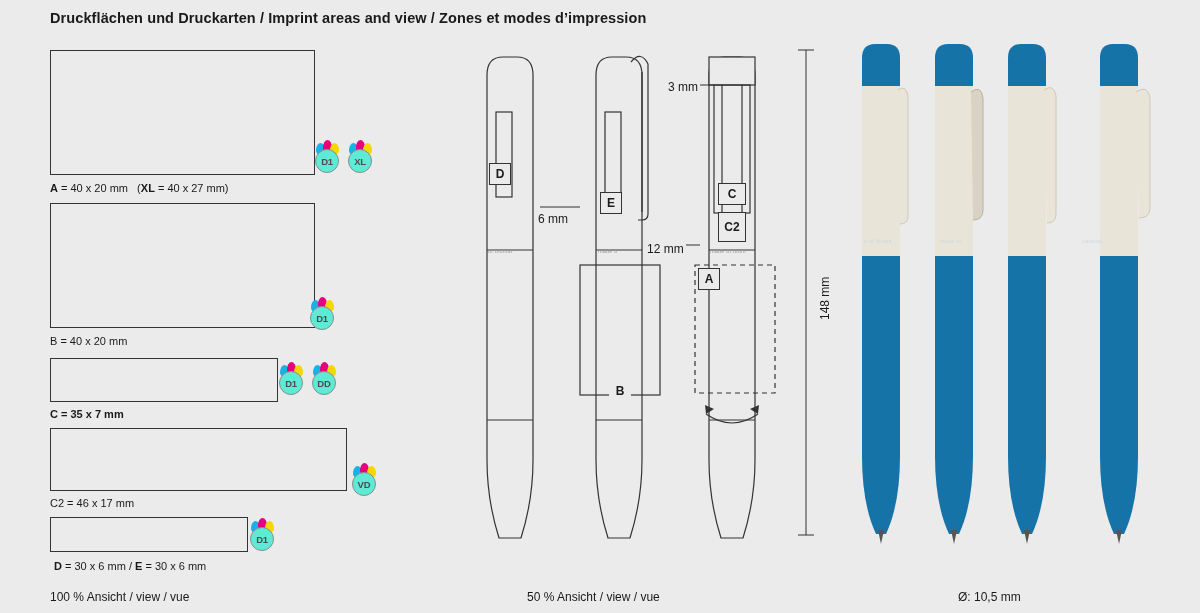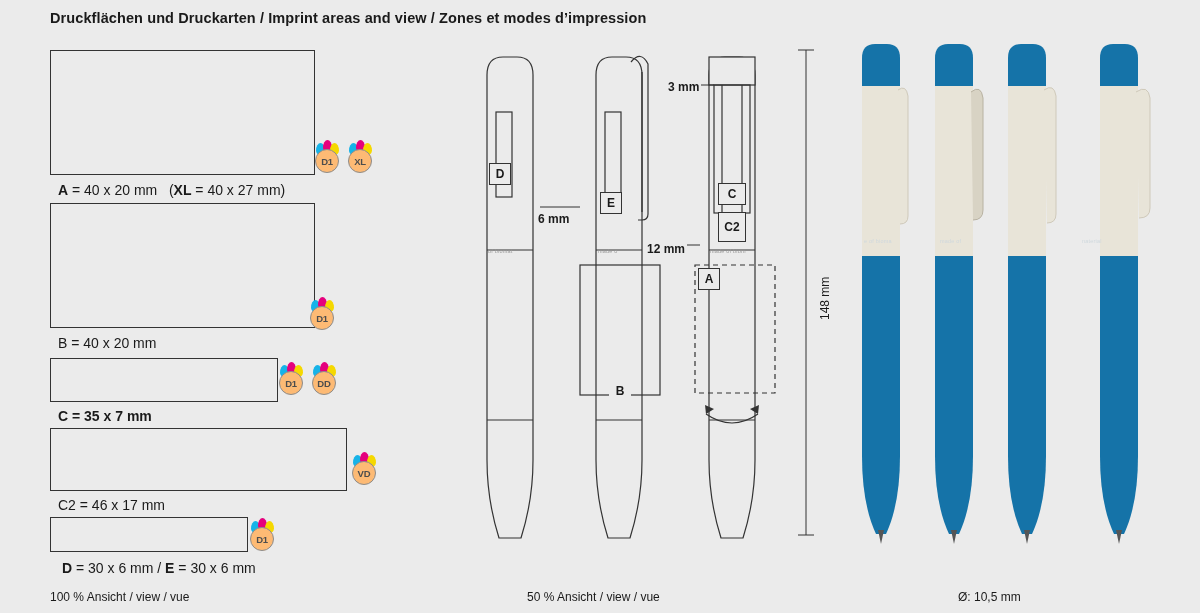--- a/index.html
+++ b/index.html
@@ -18,35 +18,34 @@
   }
 
   
   .area-box {
     position:absolute;
     background:#ebebeb;
     border:1px solid #333;
   }
   .area-label {
     position:absolute;
-    font-size:14px;
-    white-space:nowrap;
-    margin-left:8px;
+    font-size:11px;
+    white-space:nowrap;
   }
   .area-label b { font-weight:bold; }
 
   
   .badge {
     position:absolute;
     width:30px; height:30px;
   }
   .badge .circle {
     position:absolute; left:0; top:6px;
     width:24px; height:24px; border-radius:50%;
-    background:#fdba74;
+    background:#5eead4;
     border:1.4px solid #8c8c8c;
     display:flex; align-items:center; justify-content:center;
     font-size:9.5px; font-weight:bold; color:#4d4d4d;
     letter-spacing:-0.2px;
   }
   .drop {
     position:absolute;
     width:9px; height:12px;
     border-radius:50% 50% 50% 50% / 62% 62% 38% 38%;
   }
@@ -62,21 +61,20 @@
 
   
   .pen-svg { position:absolute; left:0; top:0; }
 
   .dim-label {
     position:absolute;
     font-size:12px;
     background:#ebebeb;
     padding:0 2px;
     white-space:nowrap;
-    font-weight:bold;
   }
   .vert-label {
     position:absolute;
     font-size:12px;
     transform:rotate(-90deg);
     transform-origin:left top;
     white-space:nowrap;
   }
   .zone-tag {
     position:absolute;
@@ -137,21 +135,21 @@
 </div>
 <div class="badge" style="left:312px; top:365px;">
   <span class="drop c"></span>
   <span class="drop m"></span>
   <span class="drop y"></span>
   <span class="circle">DD</span>
 </div>
 
 <div class="area-box" style="left:50px; top:428px; width:297px; height:63px;"></div>
 <div class="area-label" style="left:50px; top:497px;">C2 = 46 x 17 mm</div>
-<div class="badge" style="left:352px; top:455px;">
+<div class="badge" style="left:352px; top:466px;">
   <span class="drop c"></span>
   <span class="drop m"></span>
   <span class="drop y"></span>
   <span class="circle">VD</span>
 </div>
 
 <div class="area-box" style="left:50px; top:517px; width:198px; height:35px;"></div>
 <div class="area-label" style="left:54px; top:560px;">
   <b>D</b> = 30 x 6 mm / <b>E</b> = 30 x 6 mm
 </div>

